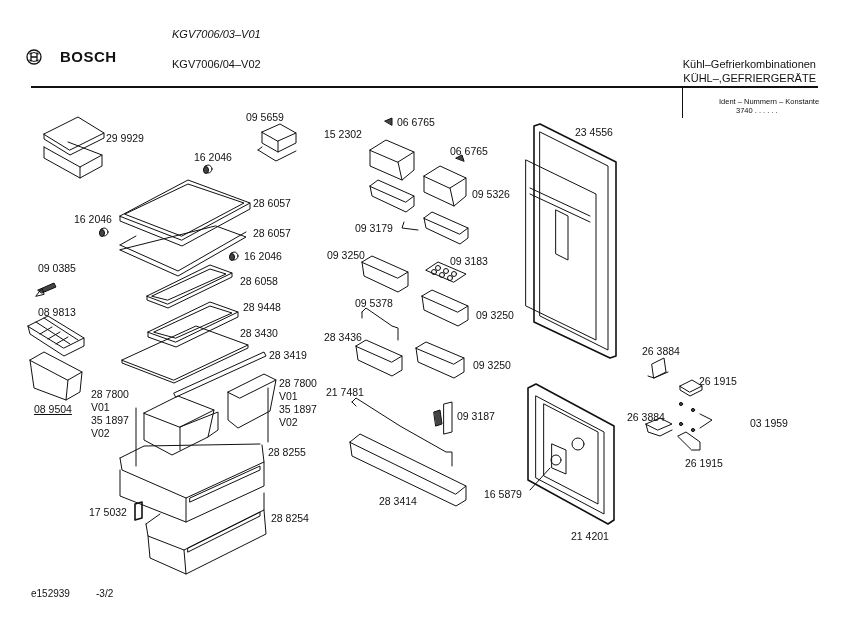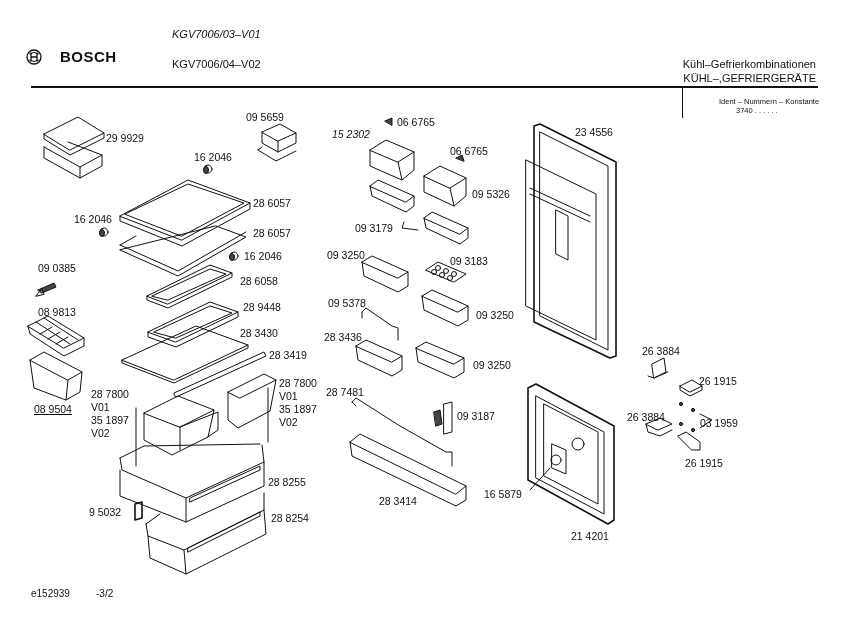--- a/index.html
+++ b/index.html
@@ -253,44 +253,44 @@
   <div class="lbl" style="left:91px;top:388px;">28 7800</div>
   <div class="lbl" style="left:91px;top:401px;">V01</div>
   <div class="lbl" style="left:91px;top:414px;">35 1897</div>
   <div class="lbl" style="left:91px;top:427px;">V02</div>
 
   <div class="lbl" style="left:279px;top:377px;">28 7800</div>
   <div class="lbl" style="left:279px;top:390px;">V01</div>
   <div class="lbl" style="left:279px;top:403px;">35 1897</div>
   <div class="lbl" style="left:279px;top:416px;">V02</div>
 
-  <div class="lbl" style="left:268px;top:476px;">28 8255</div>
-  <div class="lbl" style="left:89px;top:506px;">9 5032</div>
+  <div class="lbl" style="left:268px;top:446px;">28 8255</div>
+  <div class="lbl" style="left:89px;top:506px;">17 5032</div>
   <div class="lbl" style="left:271px;top:512px;">28 8254</div>
 
   <div class="lbl" style="left:397px;top:116px;">06 6765</div>
-  <div class="lbl" style="left:332px;top:128px;font-style:italic;">15 2302</div>
+  <div class="lbl" style="left:324px;top:128px;">15 2302</div>
   <div class="lbl" style="left:450px;top:145px;">06 6765</div>
   <div class="lbl" style="left:472px;top:188px;">09 5326</div>
   <div class="lbl" style="left:355px;top:222px;">09 3179</div>
   <div class="lbl" style="left:327px;top:249px;">09 3250</div>
   <div class="lbl" style="left:450px;top:255px;">09 3183</div>
-  <div class="lbl" style="left:328px;top:297px;">09 5378</div>
+  <div class="lbl" style="left:355px;top:297px;">09 5378</div>
   <div class="lbl" style="left:476px;top:309px;">09 3250</div>
   <div class="lbl" style="left:324px;top:331px;">28 3436</div>
   <div class="lbl" style="left:473px;top:359px;">09 3250</div>
-  <div class="lbl" style="left:326px;top:386px;">28 7481</div>
+  <div class="lbl" style="left:326px;top:386px;">21 7481</div>
   <div class="lbl" style="left:457px;top:410px;">09 3187</div>
   <div class="lbl" style="left:379px;top:495px;">28 3414</div>
 
   <div class="lbl" style="left:575px;top:126px;">23 4556</div>
   <div class="lbl" style="left:484px;top:488px;">16 5879</div>
   <div class="lbl" style="left:571px;top:530px;">21 4201</div>
 
   <div class="lbl" style="left:642px;top:345px;">26 3884</div>
   <div class="lbl" style="left:699px;top:375px;">26 1915</div>
   <div class="lbl" style="left:627px;top:411px;">26 3884</div>
-  <div class="lbl" style="left:684px;top:417px;padding-left:16px;">03 1959</div>
+  <div class="lbl" style="left:734px;top:417px;padding-left:16px;">03 1959</div>
   <div class="lbl" style="left:685px;top:457px;">26 1915</div>
 </div>
 
 <div class="abs" style="left:31px;top:588px;font-size:10px;">e152939</div>
 <div class="abs" style="left:96px;top:588px;font-size:10px;">-3/2</div>
 
 </body></html>

